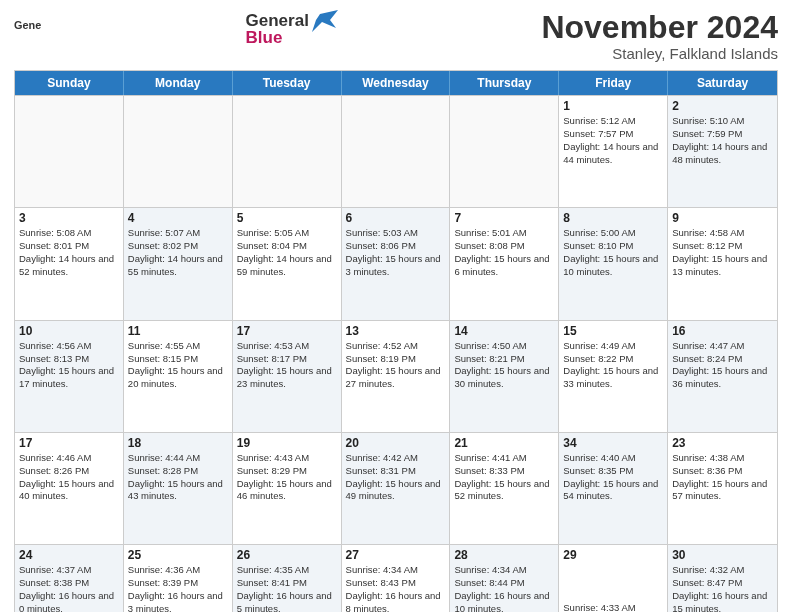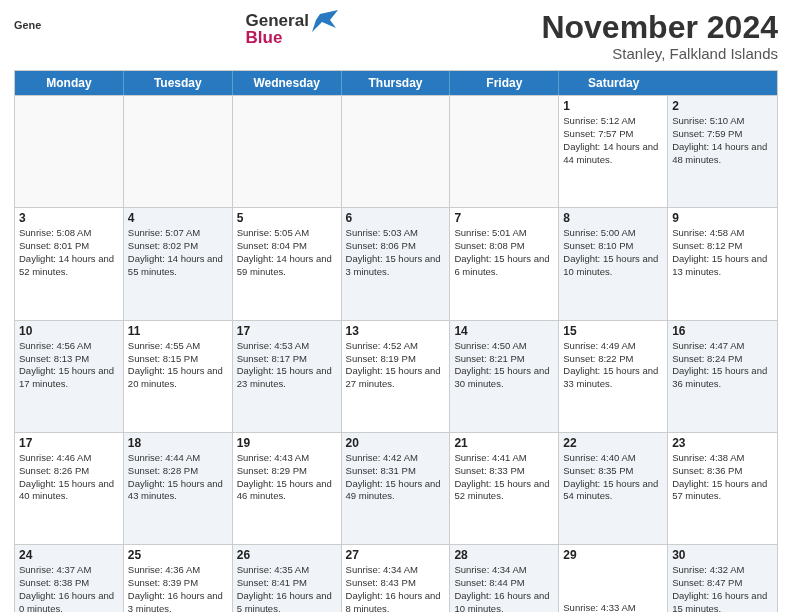--- a/index.html
+++ b/index.html
@@ -126,20 +126,21 @@
       <span style="font-size:17px;font-weight:bold;color:#be185d;margin-top:-4px;">Blue</span>
     </div>
     <div class="title-block">
       <div class="month-title">November 2024</div>
       <div class="subtitle">Stanley, Falkland Islands</div>
     </div>
   </div>
 
   <div class="calendar">
     <div class="cal-header">
+    <div class="cal-header-cell">Sunday</div>
         <div class="cal-header-cell">Monday</div>
         <div class="cal-header-cell">Tuesday</div>
         <div class="cal-header-cell">Wednesday</div>
         <div class="cal-header-cell">Thursday</div>
         <div class="cal-header-cell">Friday</div>
         <div class="cal-header-cell">Saturday</div>
       </div>
     <div class="cal-body">
     <div class="cal-row">
           <div class="cal-cell empty"></div>
@@ -273,21 +274,21 @@
 Sunset: 8:31 PM
 Daylight: 15 hours and 49 minutes.</div>
           </div>
           <div class="cal-cell">
             <div class="day-num">21</div>
             <div class="day-info" style="white-space: pre-line;">Sunrise: 4:41 AM
 Sunset: 8:33 PM
 Daylight: 15 hours and 52 minutes.</div>
           </div>
           <div class="cal-cell alt-bg">
-            <div class="day-num">22</div>
+            <div class="day-num">34</div>
             <div class="day-info" style="white-space: pre-line;">Sunrise: 4:40 AM
 Sunset: 8:35 PM
 Daylight: 15 hours and 54 minutes.</div>
           </div>
           <div class="cal-cell">
             <div class="day-num">23</div>
             <div class="day-info" style="white-space: pre-line;">Sunrise: 4:38 AM
 Sunset: 8:36 PM
 Daylight: 15 hours and 57 minutes.</div>
           </div>

